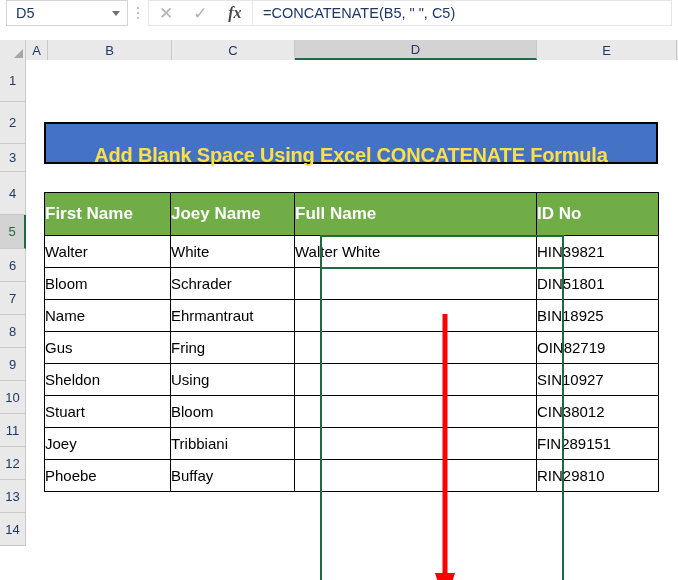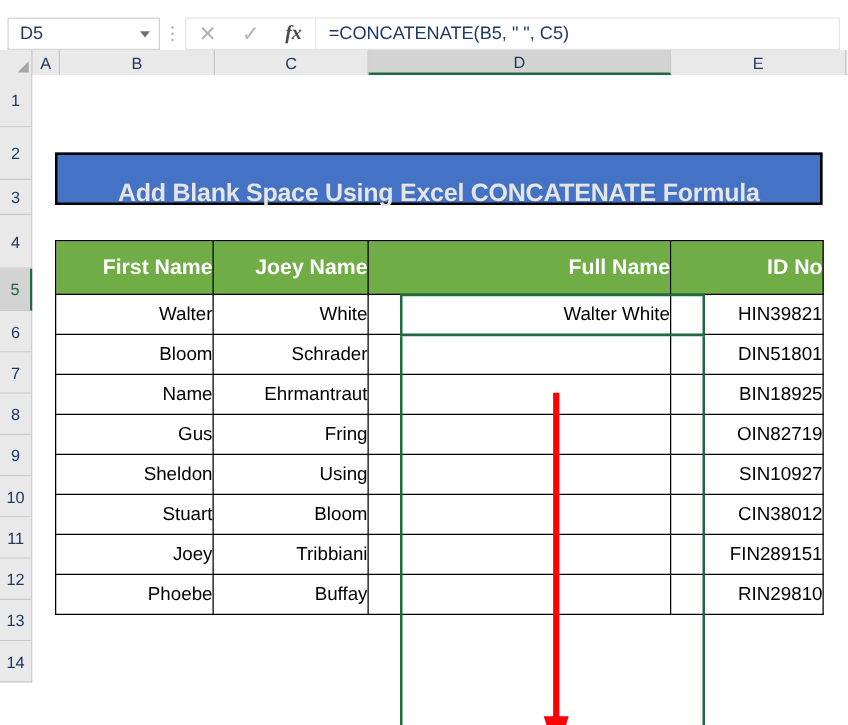--- a/index.html
+++ b/index.html
@@ -8,21 +8,21 @@
     background: #ffffff;
     font-family: "Liberation Sans", sans-serif;
     overflow: hidden;
   }
 
   
   #formula-bar {
     position: absolute; left: 0; top: 0;
     width: 678px; height: 40px;
     background: #ffffff;
-    display: flex; align-items: flex-end;
+    display: flex; align-items: flex-start;
   }
   #name-box {
     margin-left: 6px;
     width: 122px; height: 26px;
     border: 1px solid #d4d4d4;
     background: #ffffff;
     display: flex; align-items: center;
     padding: 0 4px 0 9px;
   }
   #name-box-value {
@@ -132,35 +132,35 @@
   
   #title-banner {
     position: absolute;
     left: 18px; top: 62px;
     width: 614px; height: 42px;
     background: #4472C4;
     border: 2px solid #000000;
     display: flex; align-items: center; justify-content: center;
   }
   #title-text {
-    font-size: 20px; font-weight: bold; color: #e5e5e5;
+    font-size: 20px; font-weight: bold; color: #fde047;
     letter-spacing: -0.2px;
     margin-top: 24px;
   }
 
   
   #data-table {
     position: absolute;
     left: 18px; top: 132px;
     border-collapse: collapse;
     table-layout: fixed;
   }
   #data-table td, #data-table th {
     border: 1.6px solid #000000;
-    text-align: right;
+    text-align: left;
     vertical-align: middle;
     font-size: 15px;
     color: #000000;
     font-weight: normal;
     height: 32px;
     padding: 0;
   }
   #data-table thead th {
     background: #70AD47;
     color: #ffffff;

